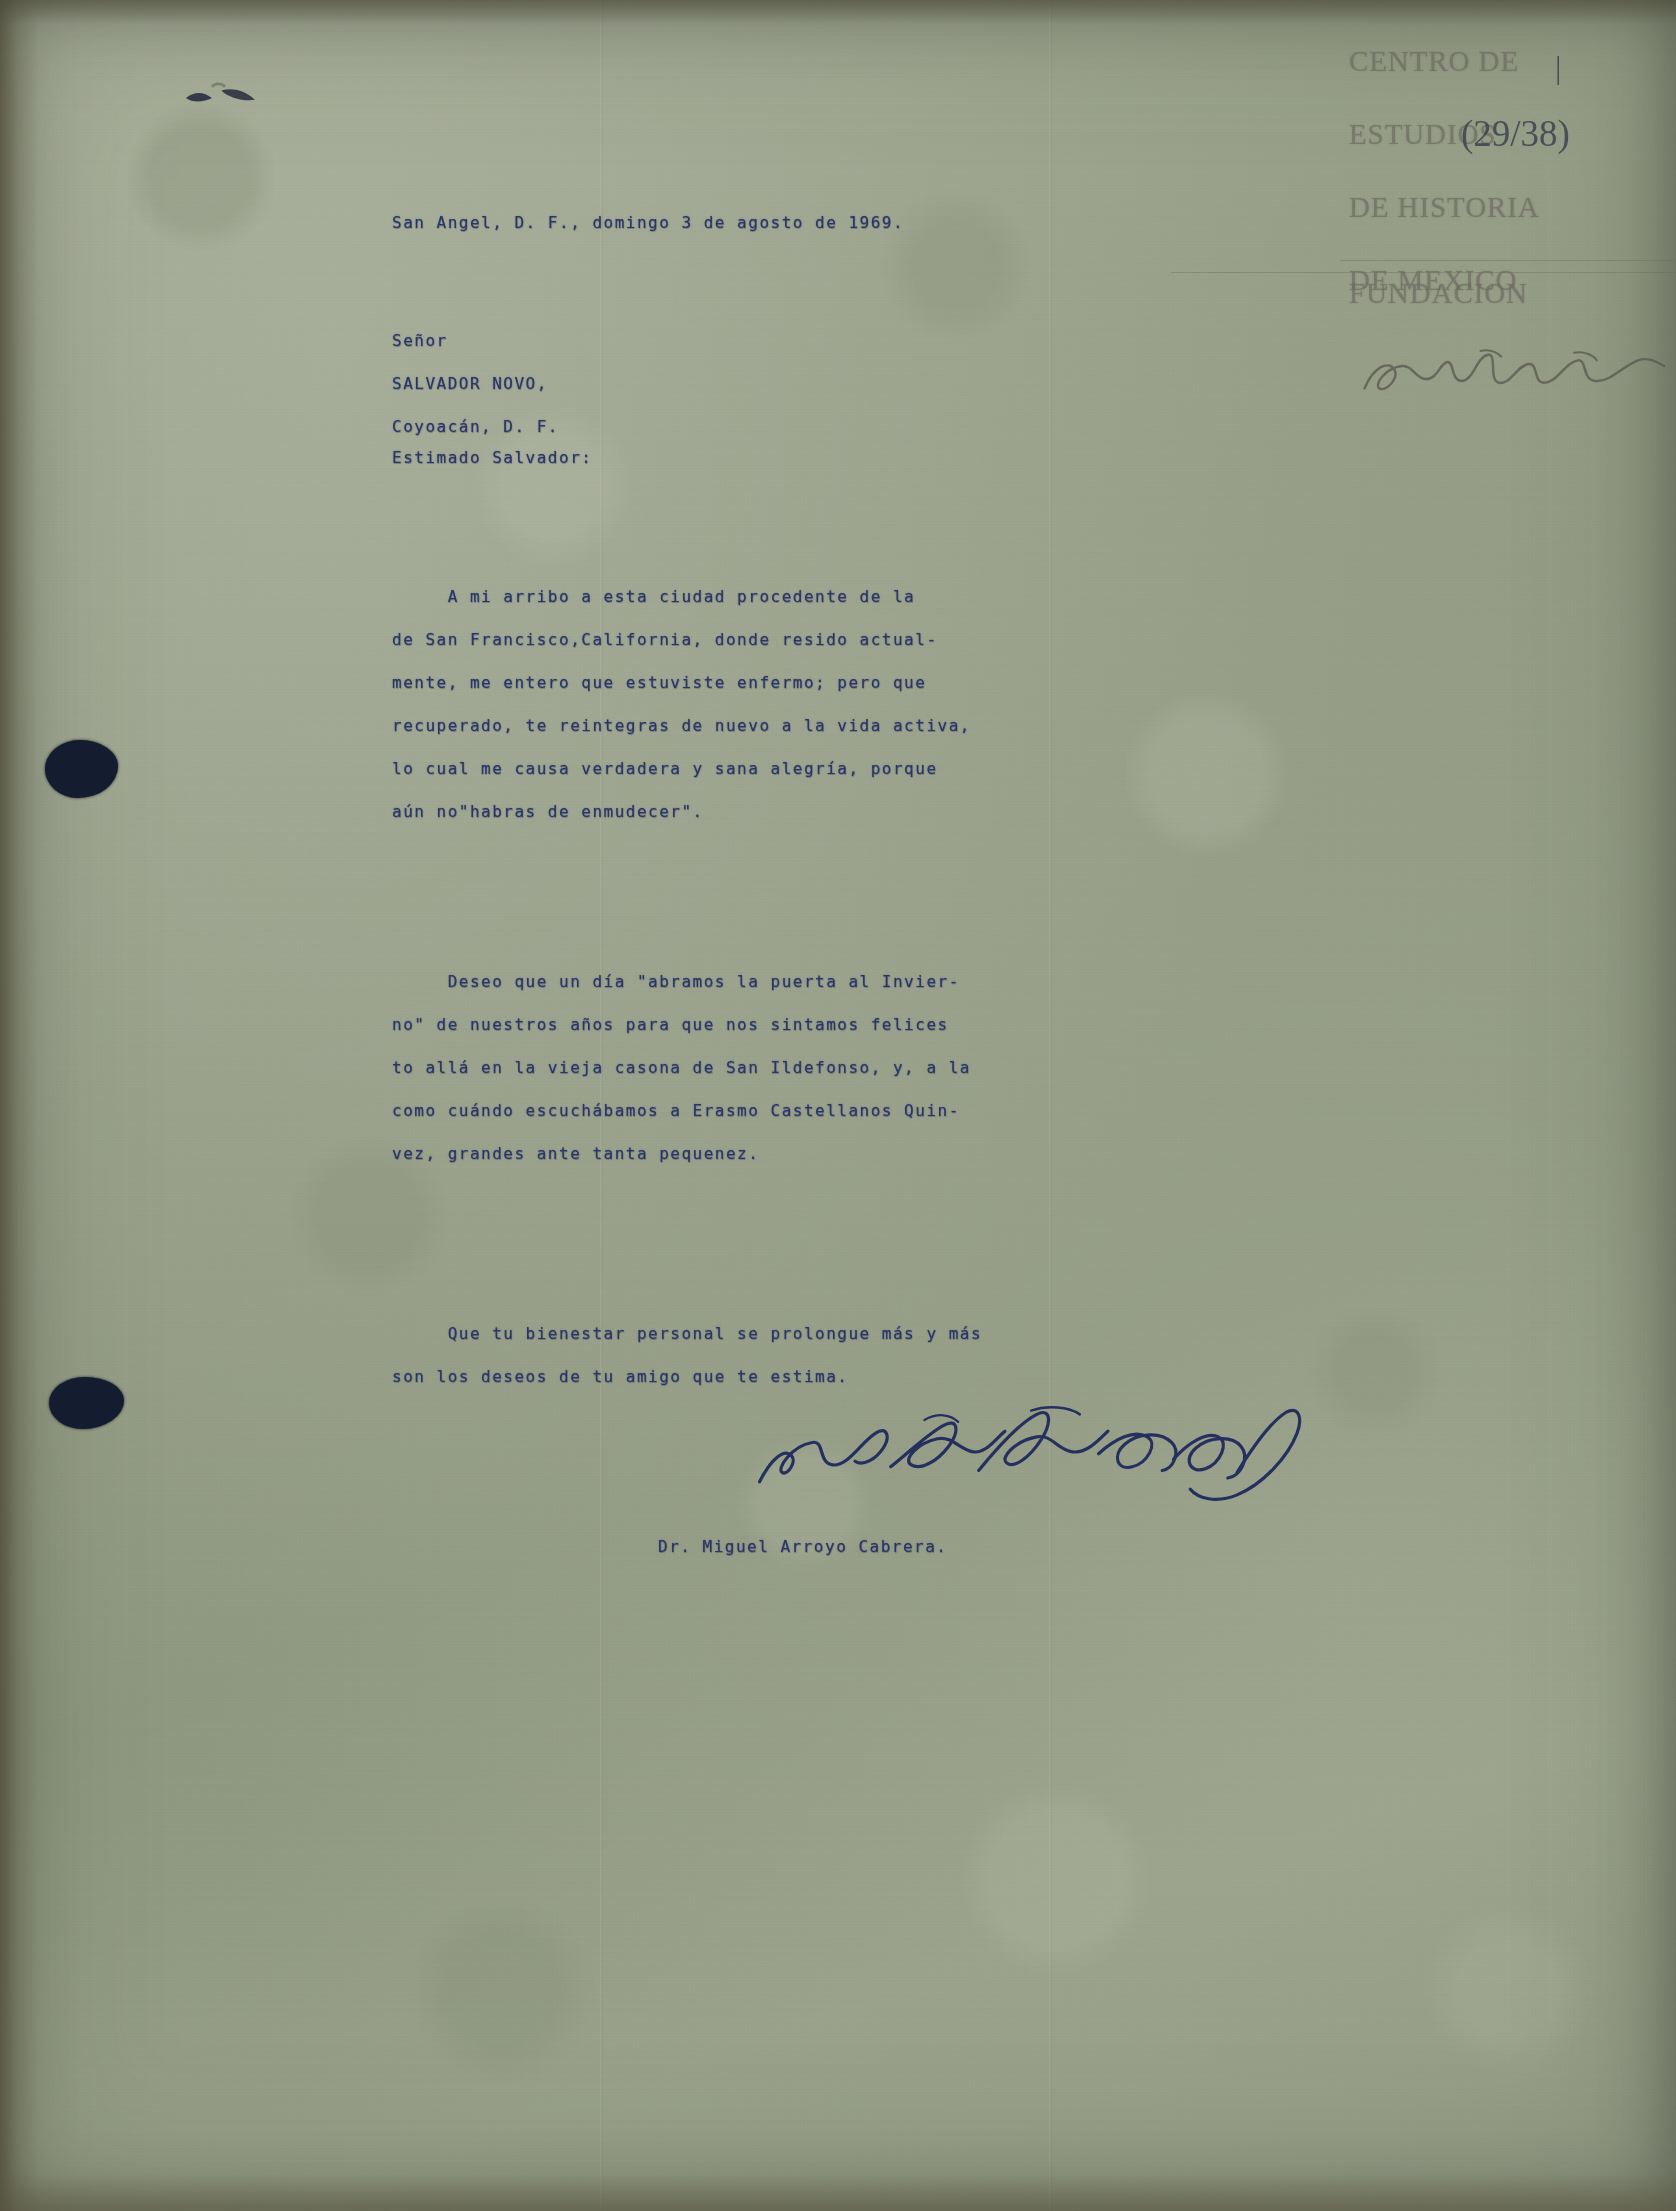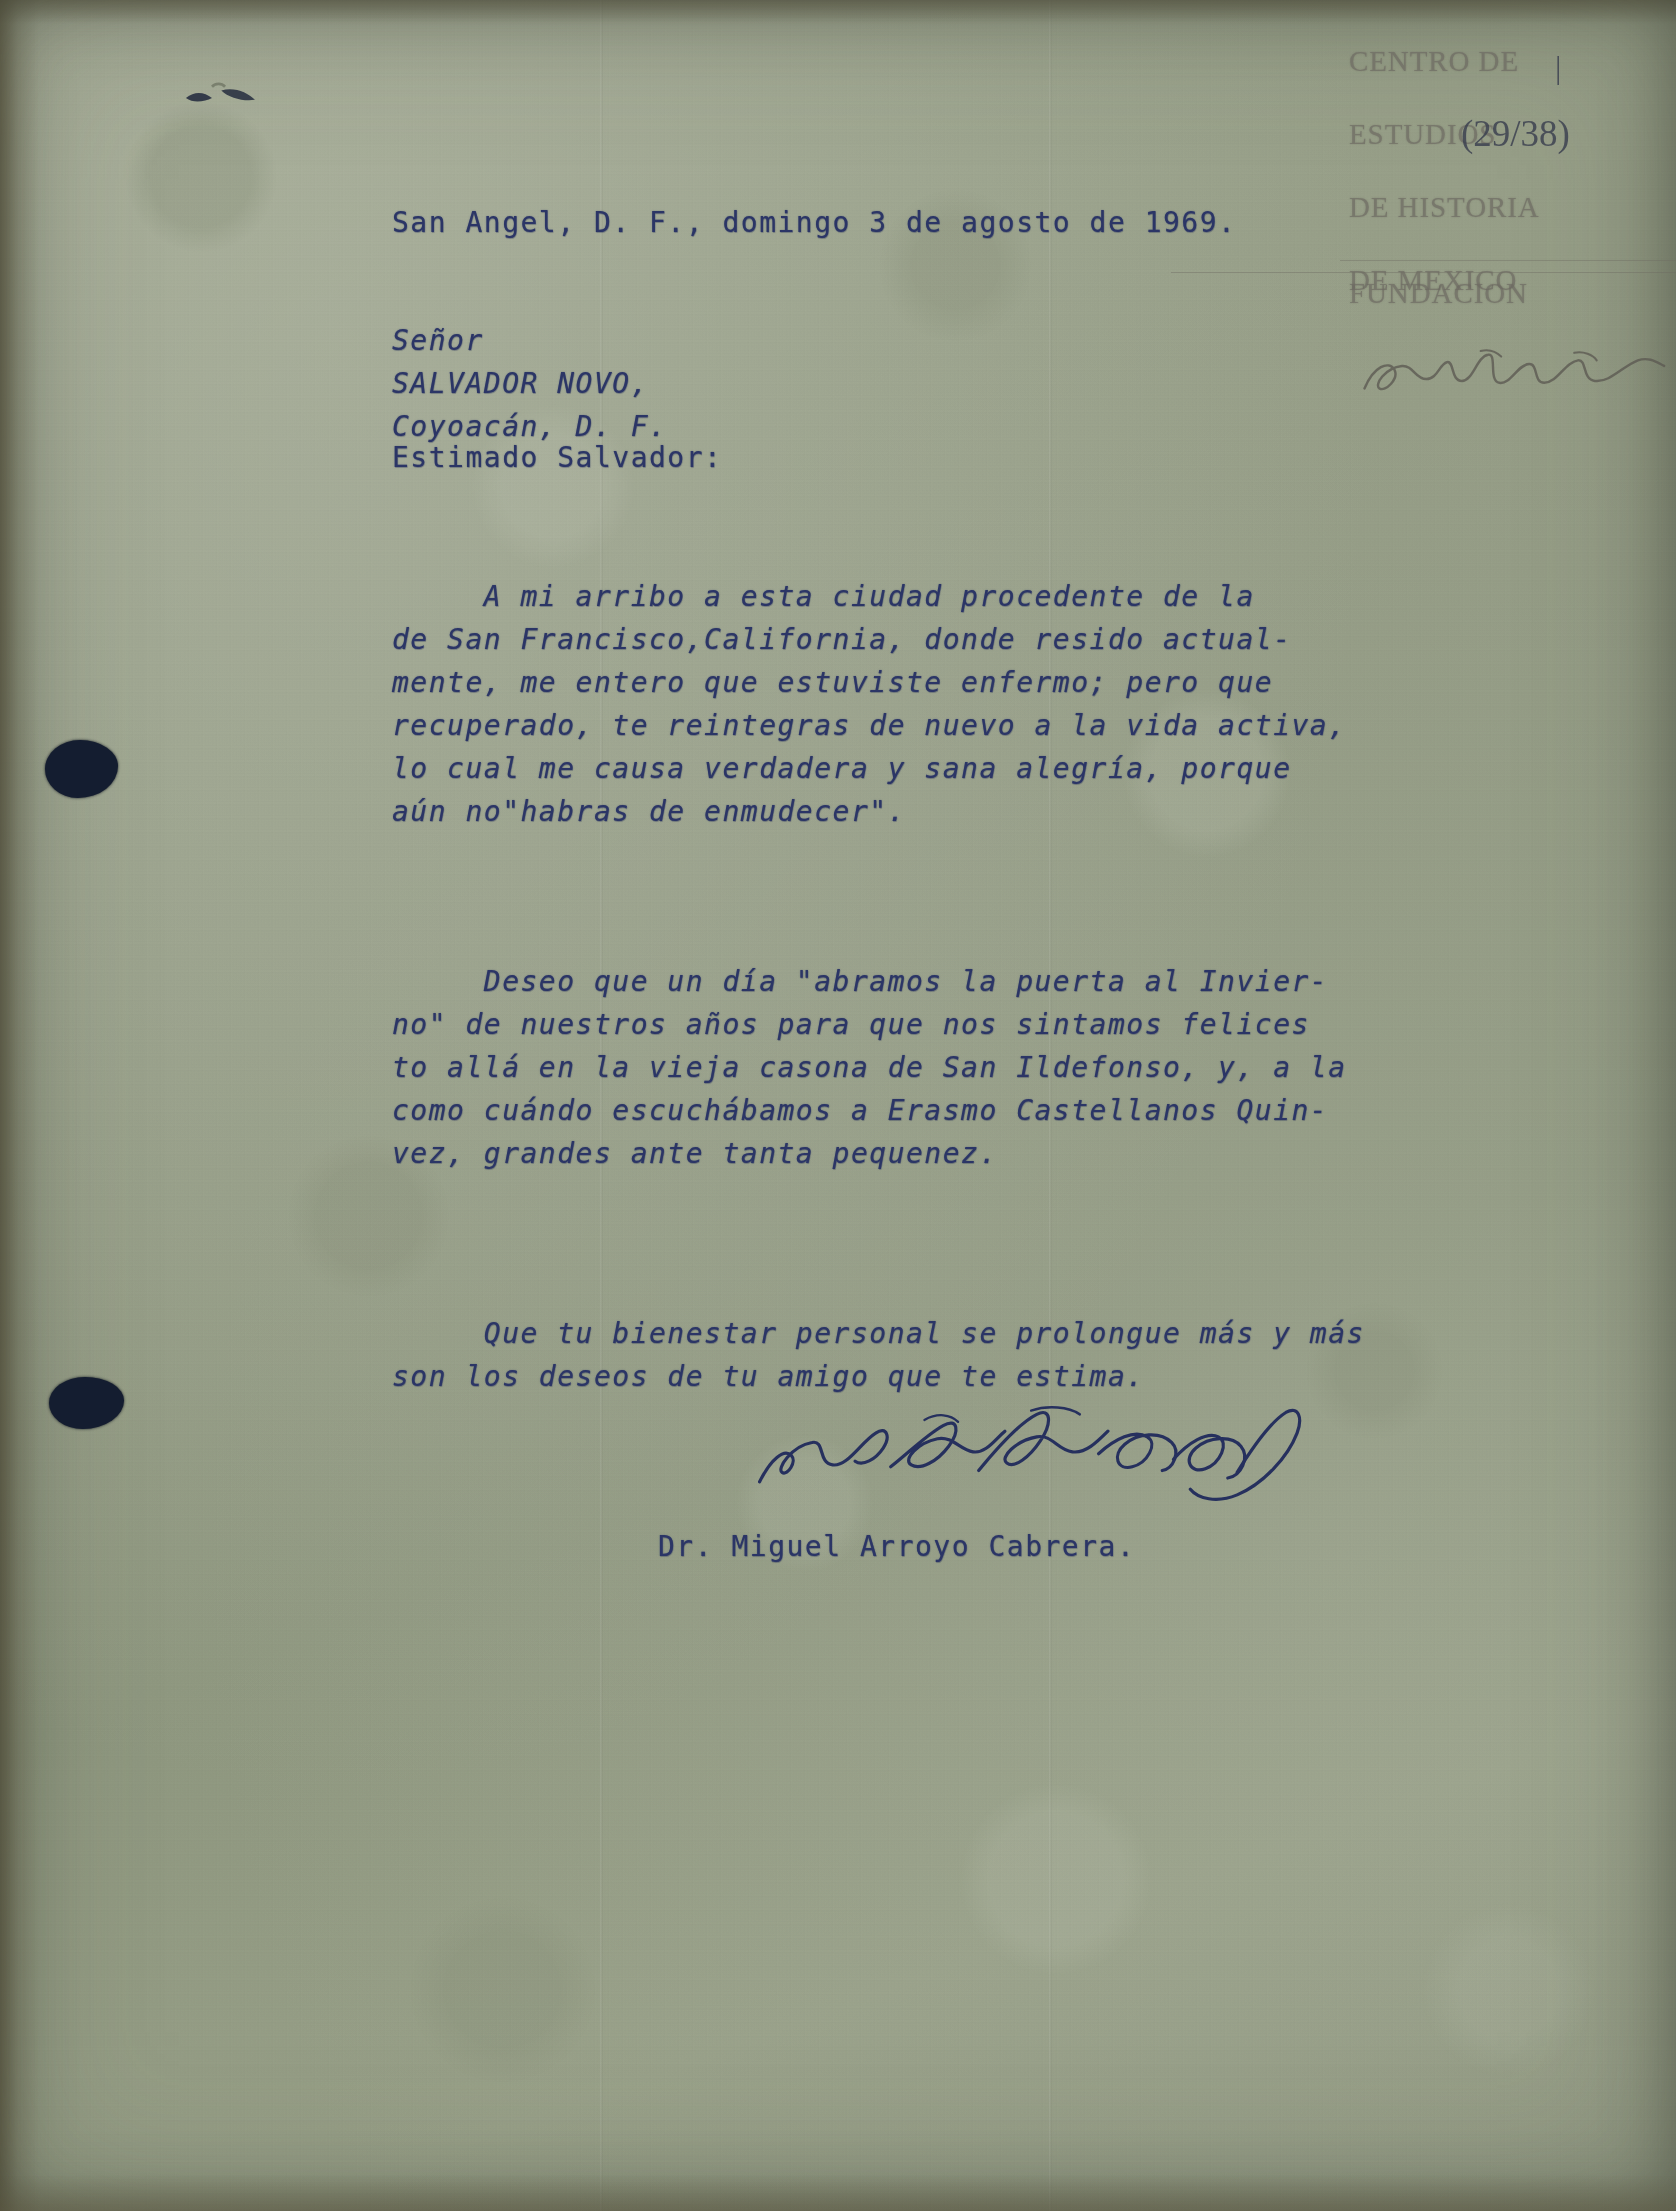--- a/index.html
+++ b/index.html
@@ -76,27 +76,27 @@
     background: linear-gradient(90deg, rgba(255,255,255,.18), rgba(90,95,78,.22));
     pointer-events: none;
     opacity: .55;
   }
 
   
   .typed {
     position: absolute;
     color: #2b3566;
     font-family: "DejaVu Sans Mono", monospace;
-    font-size: 28px;
+    font-size: 16px;
     letter-spacing: 1.5px;
     line-height: 43px;
     white-space: pre;
     text-shadow: 0 0 1.4px rgba(40,52,100,.55), 0.5px 0.5px 0 rgba(30,40,85,.25);
   }
-  .block { position: absolute; font-style: italic; }
+  .block { position: absolute; }
   .block .typed { position: static; display: block; }
 
   
   .stamp {
     position: absolute;
     color: #6d6a62;
     font-family: "Liberation Serif", serif;
     letter-spacing: 0.9px;
     opacity: .72;
     white-space: pre;

